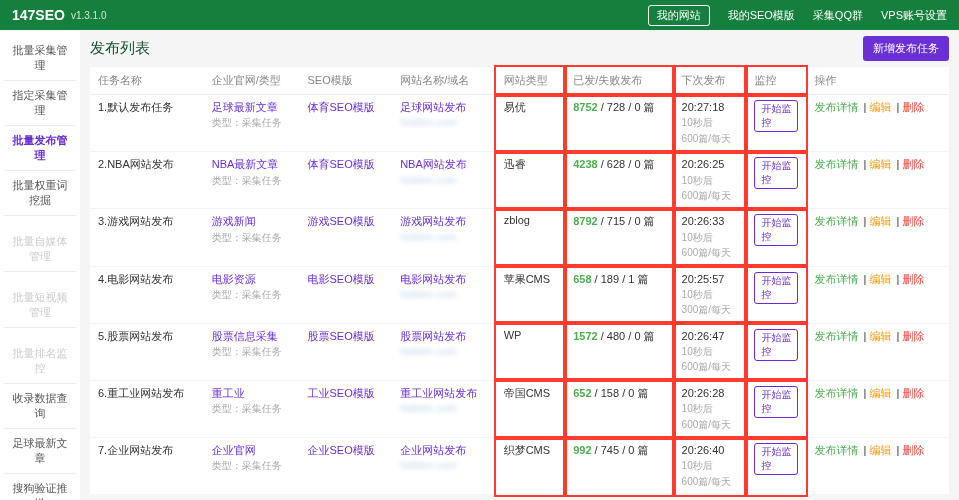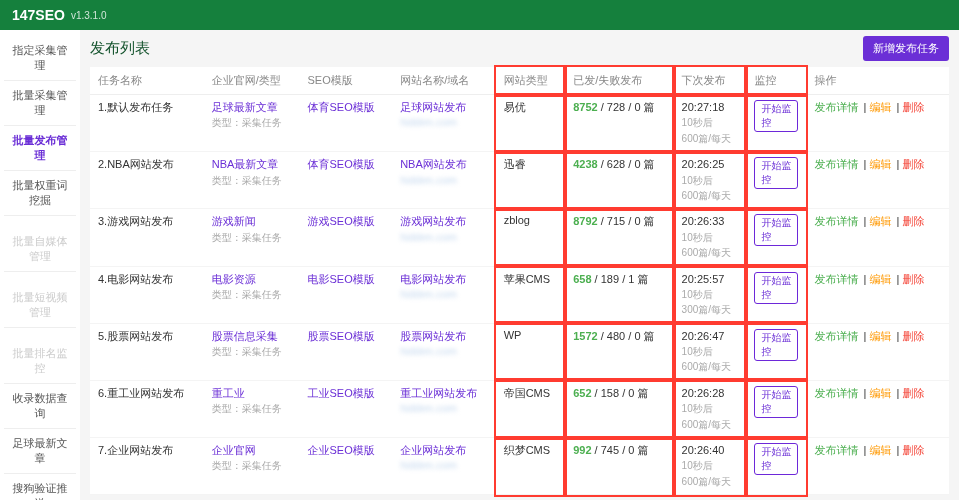--- a/index.html
+++ b/index.html
@@ -38,26 +38,32 @@
 .tbl1-wrap { margin-bottom: 12px; }
 .blur { filter: blur(2px); color: #c5d8ee; }
 .col-monitor { width: 60px; }
 </style>
 </head>
 <body>
 
 <div class="topbar">
   <span class="brand">147SEO</span>
   <span class="version">v1.3.1.0</span>
+  <div class="nav" id="topnav">
+      <span class="active">我的网站</span>
+      <span>我的SEO模版</span>
+      <span>采集QQ群</span>
+      <span>VPS账号设置</span>
+    </div>
 </div>
 
 <div class="layout">
   <div class="sidebar" id="sidebar">
+      <div class="item ">批量采集管理</div>
       <div class="item ">指定采集管理</div>
-      <div class="item ">批量采集管理</div>
       <div class="item active">批量发布管理</div>
       <div class="item ">批量权重词挖掘</div>
       <div class="item disabled">批量自媒体管理</div>
       <div class="item disabled">批量短视频管理</div>
       <div class="item disabled">批量排名监控</div>
       <div class="item ">收录数据查询</div>
       <div class="item ">足球最新文章</div>
       <div class="item ">搜狗验证推送</div>
       <div class="item ">批量搜狗反馈</div>
     </div>

